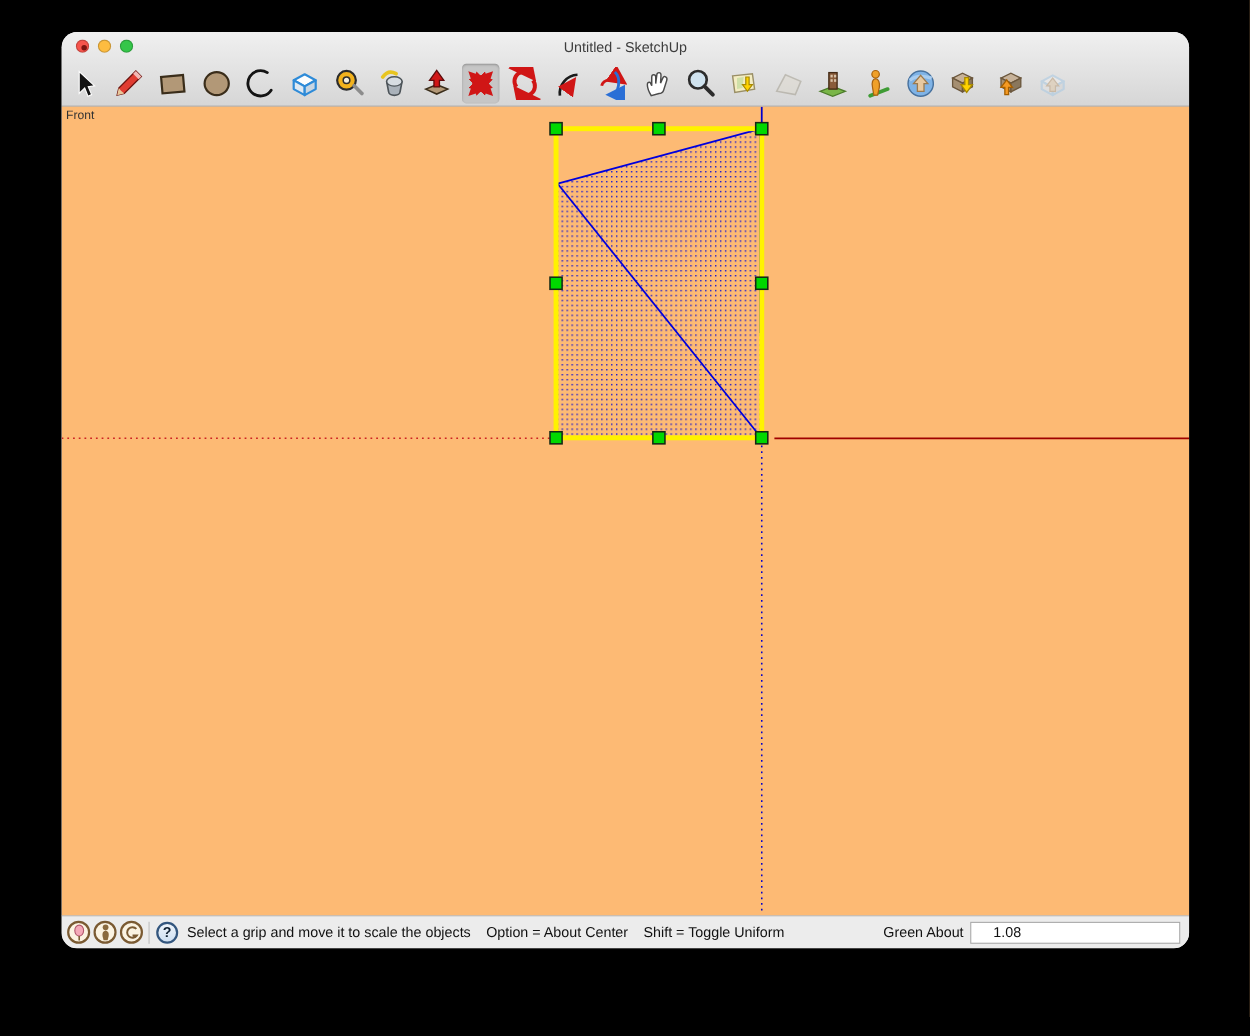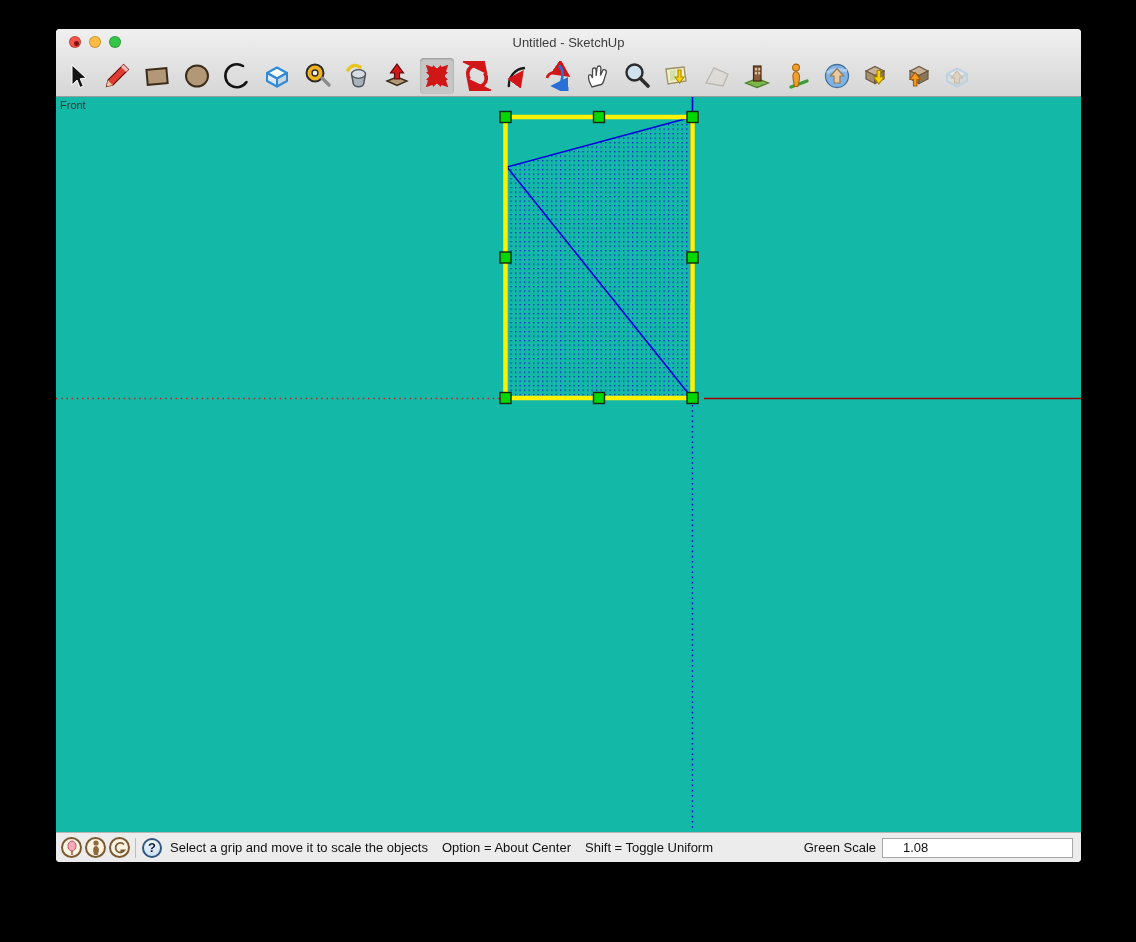--- a/index.html
+++ b/index.html
@@ -1,20 +1,20 @@
 <!DOCTYPE html>
 <html><head>
 <meta charset="utf-8">
 <style>
   * { margin:0; padding:0; box-sizing:border-box; }
   html,body { width:1136px; height:942px; background:#000; font-family:"Liberation Sans", sans-serif; overflow:hidden; }
 
   .window {
     position:absolute; left:56px; top:29px; width:1025px; height:833px;
-    background:#ececec; border-radius:4px; overflow:hidden;
+    background:#ececec; border-radius:14px; overflow:hidden;
     box-shadow:0 10px 30px rgba(0,0,0,.6);
     display:flex; flex-direction:column;
   }
 
   
   .header {
     background:linear-gradient(#f0f0f0, #d6d6d6);
     border-bottom:1px solid #9b9b9b;
     flex:0 0 68px;
   }
@@ -31,21 +31,21 @@
   .tool {
     width:34px; height:36px; margin-right:6px; flex:0 0 auto;
     display:flex; align-items:center; justify-content:center;
     border-radius:4px; background:transparent; border:none; cursor:default;
   }
   .tool.active { background:#c6c6c6; box-shadow:inset 0 1px 2px rgba(0,0,0,.25); }
   .tool.disabled { opacity:.45; }
   .tool svg { display:block; }
 
   
-  .canvas { position:relative; flex:0 0 735px; background:#14b8a6; }
+  .canvas { position:relative; flex:0 0 735px; background:#fdba74; }
   .view-label { position:absolute; left:4px; top:2px; font-size:11px; color:#333; }
   .canvas svg { position:absolute; left:0; top:0; }
 
   
   .statusbar {
     flex:0 0 30px; background:#ececec; border-top:1px solid #b4b4b4;
     display:flex; align-items:center; padding:0 8px 0 5px; font-size:13px; color:#111;
   }
   .sb-circles { display:flex; gap:3px; align-items:center; }
   .sb-circle { width:21px; height:21px; border-radius:50%; background:#fbf3e2; border:2.5px solid #7a5a32;
@@ -331,17 +331,17 @@
             <path d="M11 3.5 A4.8 4.8 0 1 0 11.3 9.5 L7.5 9.5" fill="none" stroke="#7a5a32" stroke-width="1.8"></path>
           </svg>
       </div>
     </div>
     <div class="sb-sep"></div>
     <div class="sb-help">?</div>
     <div class="hint">
       <span>Select a grip and move it to scale the objects</span><span>Option = About Center</span><span>Shift = Toggle Uniform</span>
     </div>
     <div class="sb-spacer"></div>
-    <div class="vcb-label">Green Scale</div>
+    <div class="vcb-label">Green About</div>
     <input class="vcb-input" type="text" value="1.08" style="">
   </div>
 
 </div>
 
 </body></html>

